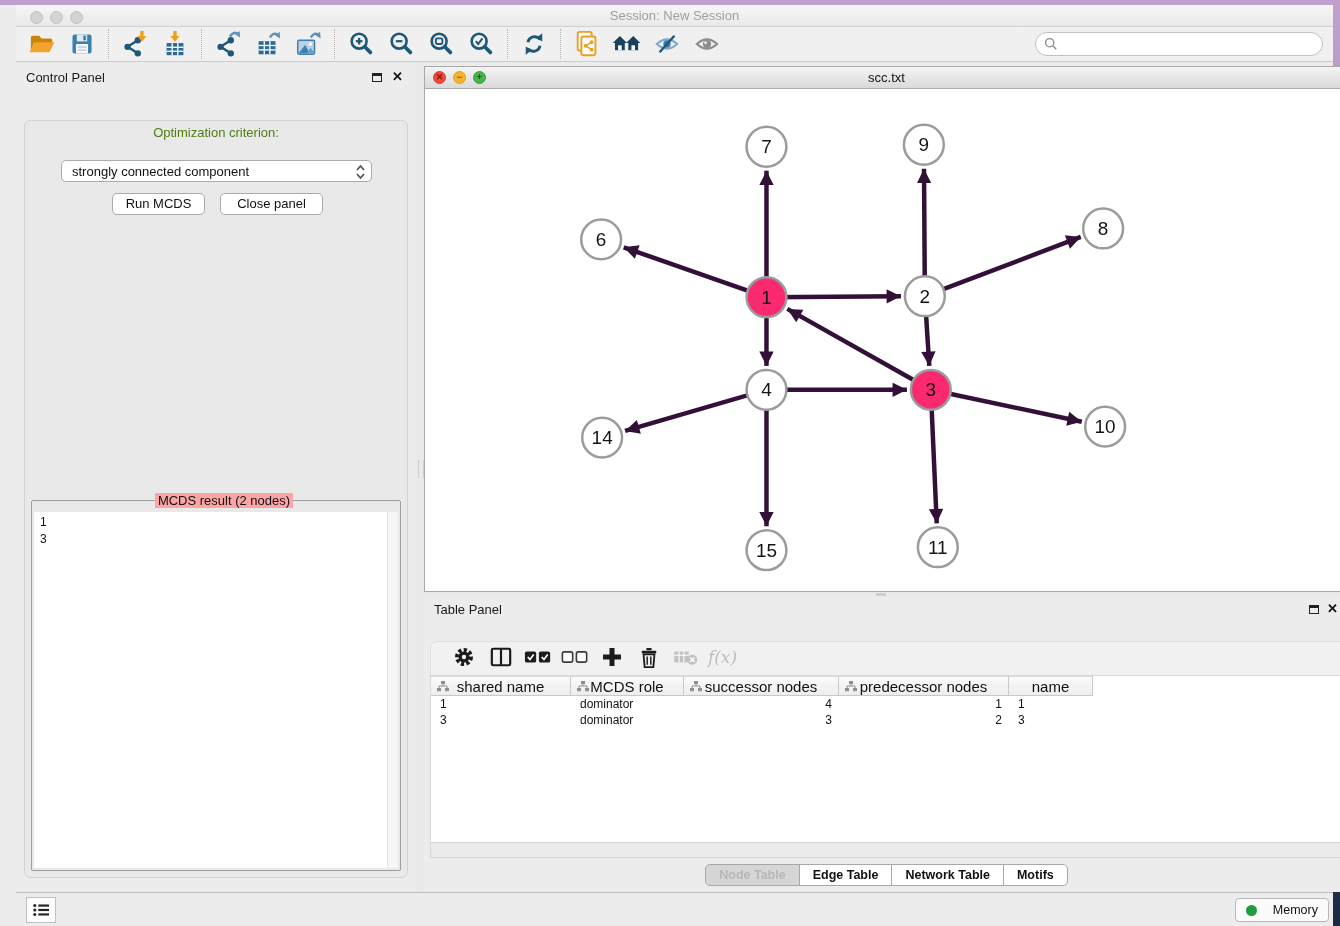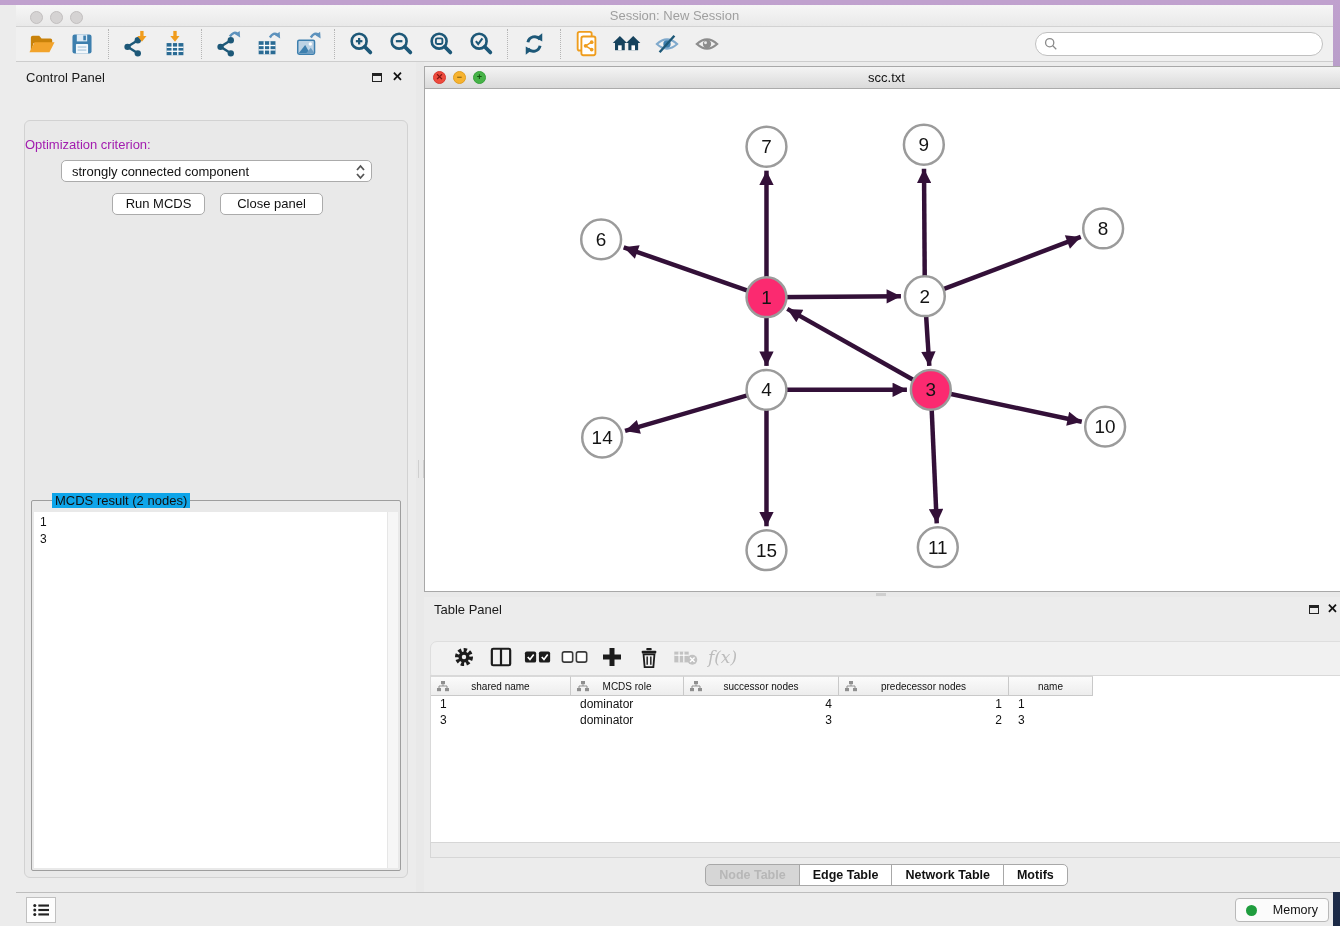--- a/index.html
+++ b/index.html
@@ -40,32 +40,32 @@
     border:1.5px solid #222; border-top-width:3px; }
   .close-ico { position:absolute; top:7px; font-size:13px; font-weight:bold; color:#111; }
   .cp-tabs { position:absolute; left:0; right:0; top:33px; display:flex; justify-content:center; }
   .tab { height:22px; line-height:20px; padding:0 13px; font-size:12.5px; font-weight:bold;
     color:#111; background:#fff; border:1px solid #a8a8a8; margin-left:-1px; }
   .tab:first-child { border-radius:5px 0 0 5px; margin-left:0; }
   .tab:last-child { border-radius:0 5px 5px 0; }
   .tab.active { background:#d6d6d6; color:#b7b7b7; }
   .cp-content { position:absolute; left:8px; top:58px; width:384px; height:758px;
     background:#e9e9e9; border:1px solid #d2d2d2; border-radius:6px; }
-  .opt-label { position:absolute; left:0; right:0; top:16px; text-align:left;
-    font-size:13px; color:#a21caf; }
+  .opt-label { position:absolute; left:0; right:0; top:4px; text-align:center;
+    font-size:13px; color:#4d7c0f; }
   .criterion-select { position:absolute; left:36px; top:39px; width:311px; height:22px;
     background:#fff; border:1px solid #ababab; border-radius:5px;
     display:flex; align-items:center; font-size:13px; color:#111; padding-left:10px; }
   .stepper { position:absolute; right:4px; top:2px; }
   .btn { position:absolute; top:72px; height:22px; background:#fff; border:1px solid #ababab;
     border-radius:5px; font-size:13px; color:#111; text-align:center; line-height:20px; }
   .mcds-fieldset { position:absolute; left:6px; top:372px; width:370px; height:378px;
     border:1px solid #9e9e9e; border-radius:2px; }
-  .mcds-fieldset legend { margin-left:20px; padding:0 3px; font-size:13px; color:#111;
-    background:#0ea5e9; }
+  .mcds-fieldset legend { margin-left:8px; padding:0 3px; font-size:13px; color:#111;
+    background:#fca5a5;text-align:center; }
   .mcds-result-area { position:absolute; left:2px; right:2px; top:4px; bottom:2px;
     background:#fff; }
   .mcds-result-text { position:absolute; left:6px; top:2px; white-space:pre;
     font-size:12px; line-height:17px; color:#111; }
   .v-scroll { position:absolute; right:0; top:0; bottom:0; width:11px;
     background:#f6f6f6; border-left:1px solid #e6e6e6; }
 
   
   .vsplit { position:absolute; left:400px; top:0; width:8px; height:830px; background:#e9e9e9; }
   .vsplit::after { content:""; position:absolute; left:2px; top:398px; width:4px; height:18px;
@@ -97,21 +97,21 @@
     background:#f1f1f1; border:1px solid #dedede; border-radius:7px;
     display:flex; padding-left:14px; }
   .tt-btn { width:37px; height:30px; display:flex; align-items:center; justify-content:center; }
   .fx-label { font-size:17px; font-style:italic; color:#bcbcbc;
     font-family:"DejaVu Serif", serif; }
   .table-area { position:absolute; left:6px; top:78px; width:917px; height:167px;
     background:#fff; border:1px solid #d9d9d9; border-bottom:none; }
   .t-head { display:flex; height:20px; }
   .th { position:relative; height:20px; background:linear-gradient(#fbfbfb,#ededed);
     border-right:1px solid #c9c9c9; border-bottom:1px solid #c9c9c9; border-top:1px solid #d9d9d9;
-    display:flex; align-items:center; justify-content:center; font-size:10px; color:#111; }
+    display:flex; align-items:center; justify-content:center; font-size:15px; color:#111; }
   .th .tree { position:absolute; left:6px; top:4px; }
   .t-row { display:flex; height:16px; font-size:12px; color:#111; }
   .t-cell { overflow:hidden; white-space:nowrap; line-height:16px; }
   .h-scroll { position:absolute; left:6px; top:245px; width:917px; height:16px;
     background:#ebebeb; border:1px solid #d6d6d6; }
   .tp-tabs { position:absolute; left:0; right:0; top:267px; display:flex; justify-content:center; }
 
   
   .statusbar { position:relative; height:34px; background:#ececec; border-top:1px solid #bdbdbd; }
   .list-btn { position:absolute; left:10px; top:4px; width:30px; height:26px; background:#fdfdfd;

